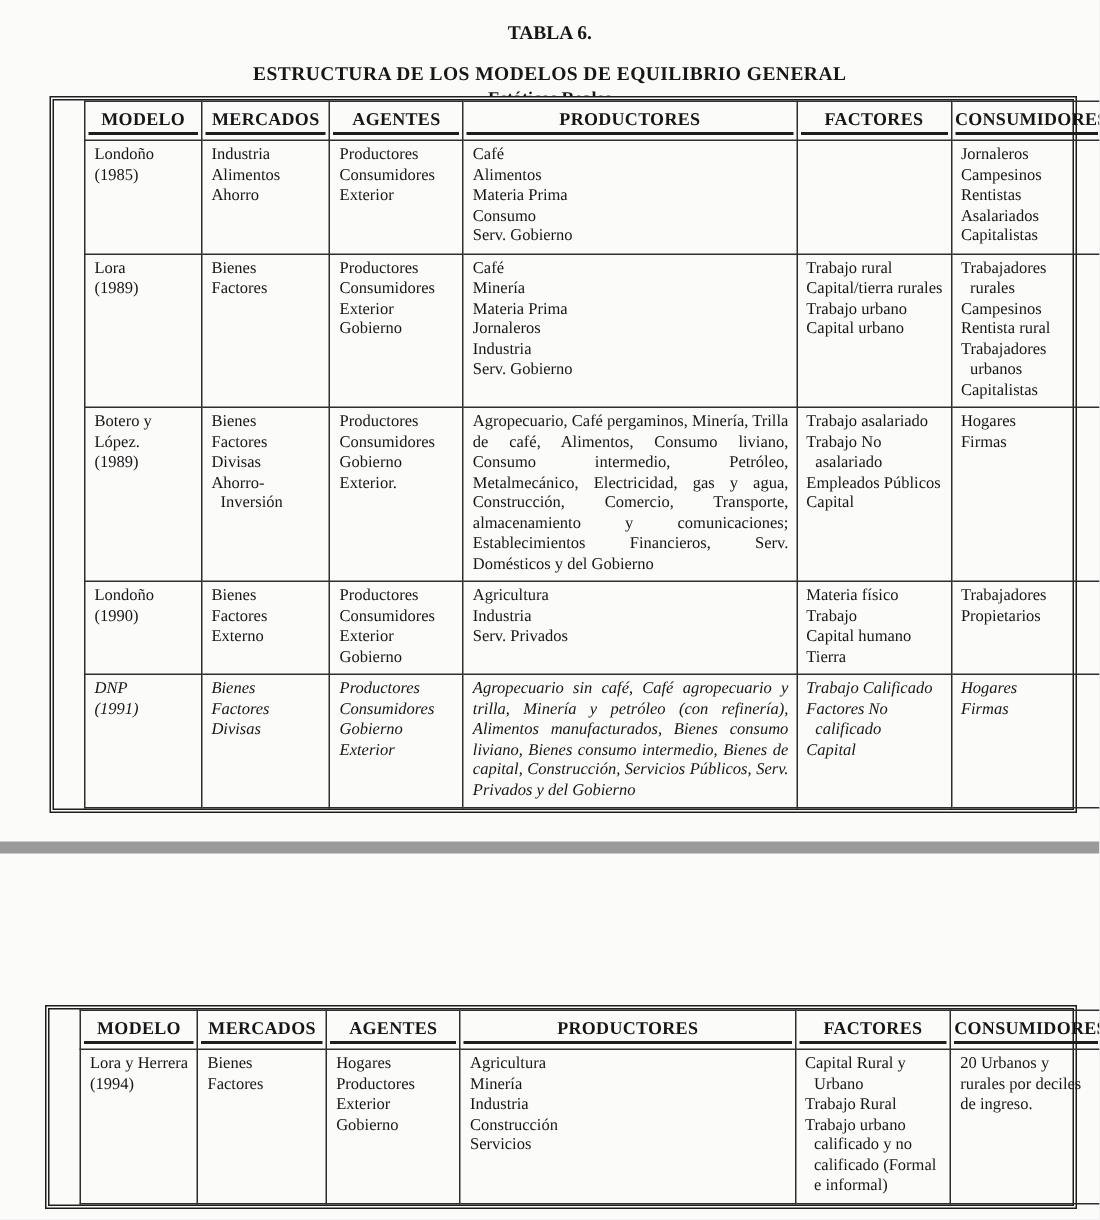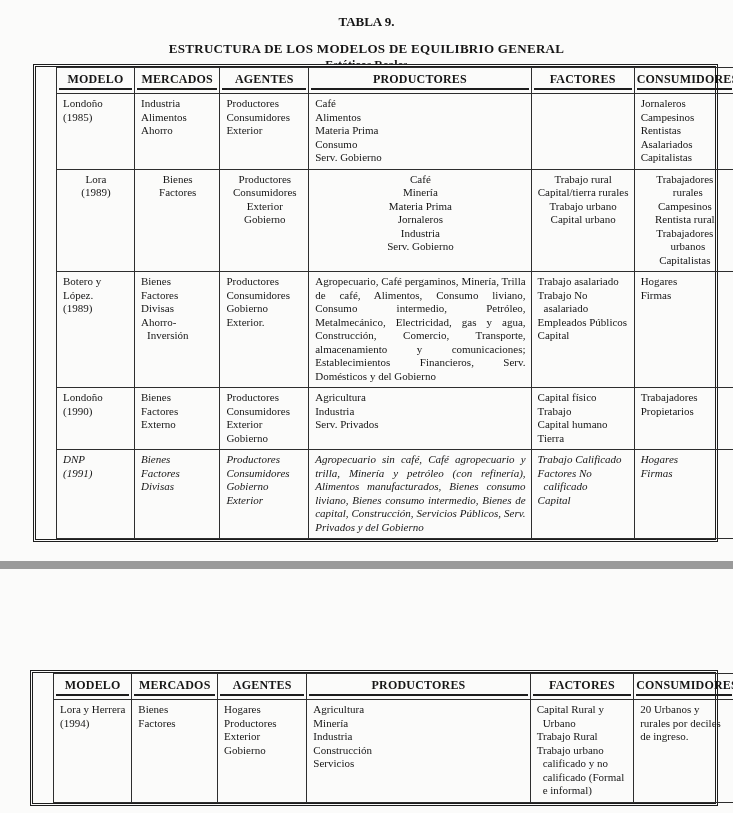--- a/index.html
+++ b/index.html
@@ -50,21 +50,21 @@
     font-size: 12px;
     text-align: center;
     letter-spacing: 0.2px;
     padding: 5px 0 1px 0;
     border-bottom: 2px solid #1d1d1d;
     margin: 0;
     white-space: nowrap;
   }
   thead tr { height: 26px; }
   .t1 tr.r0 { height: 71px; }
-  .t1 tr.r1 { height: 83px; text-align: center; }
+  .t1 tr.r1 { height: 83px; }
   .t1 tr.r2 { height: 95px; }
   .t1 tr.r3 { height: 62px; }
   .t1 tr.r4 { height: 86px; font-style: italic; }
   .t2 tr.r0 { height: 96px; }
 
   .line {
     padding-left: 6px;
     text-indent: -6px;
   }
   .para { margin: 0; }
@@ -77,21 +77,21 @@
     width: 733px;
     height: 8px;
   }
 </style>
 </head>
 <body>
 
 <div class="page">
 
   <div class="title-block">
-    <div class="title-line1">TABLA 9.</div>
+    <div class="title-line1">TABLA 6.</div>
     <div class="title-line2">ESTRUCTURA DE LOS MODELOS DE EQUILIBRIO GENERAL</div>
     <div class="title-line3">Estáticos Reales</div>
   </div>
 
   <div class="tbl-wrap wrap1">
     <table class="t1">
       <colgroup>
         <col style="width:11.5%">
           <col style="width:12.6%">
           <col style="width:13.1%">
@@ -237,21 +237,21 @@
               <div class="line">Consumidores</div>
               <div class="line">Exterior</div>
               <div class="line">Gobierno</div>
             </td>
             <td>
               <div class="line">Agricultura</div>
               <div class="line">Industria</div>
               <div class="line">Serv. Privados</div>
             </td>
             <td>
-              <div class="line">Capital físico</div>
+              <div class="line">Materia físico</div>
               <div class="line">Trabajo</div>
               <div class="line">Capital humano</div>
               <div class="line">Tierra</div>
             </td>
             <td>
               <div class="line">Trabajadores</div>
               <div class="line">Propietarios</div>
             </td>
           </tr>
           <tr class="r4">

